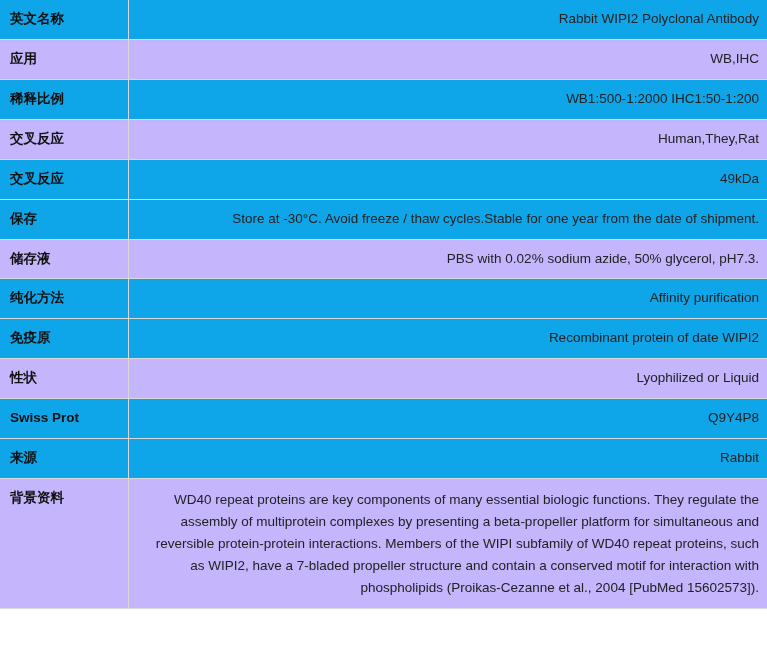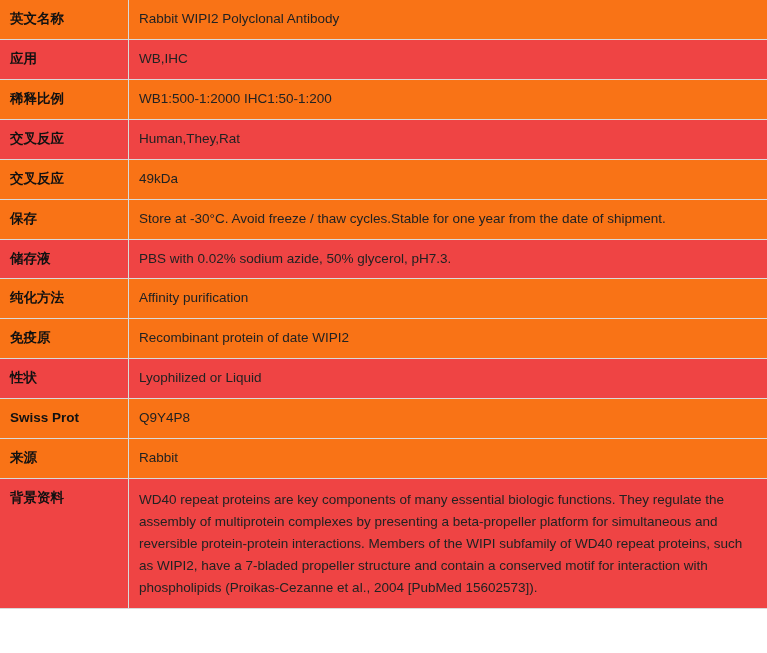--- a/index.html
+++ b/index.html
@@ -32,26 +32,27 @@
     width: 110px;
     font-weight: bold;
     color: #111111;
     border-right: 1px solid #d9d9d9;
     white-space: nowrap;
   }
   td.value-cell {
     color: #222222;
     padding-left: 16px;
     padding-right: 14px;
+    text-align: right;
   }
   tr.row-alt {
-    background: #f97316;
+    background: #0ea5e9;
   }
   tr.row-plain {
-    background: #ef4444;
+    background: #c4b5fd;
     padding-left: 28px;
   }
   td.value-cell.multiline {
     line-height: 1.62;
     padding-top: 10px;
     padding-bottom: 10px;
   }
 </style>
 </head>
 <body>

